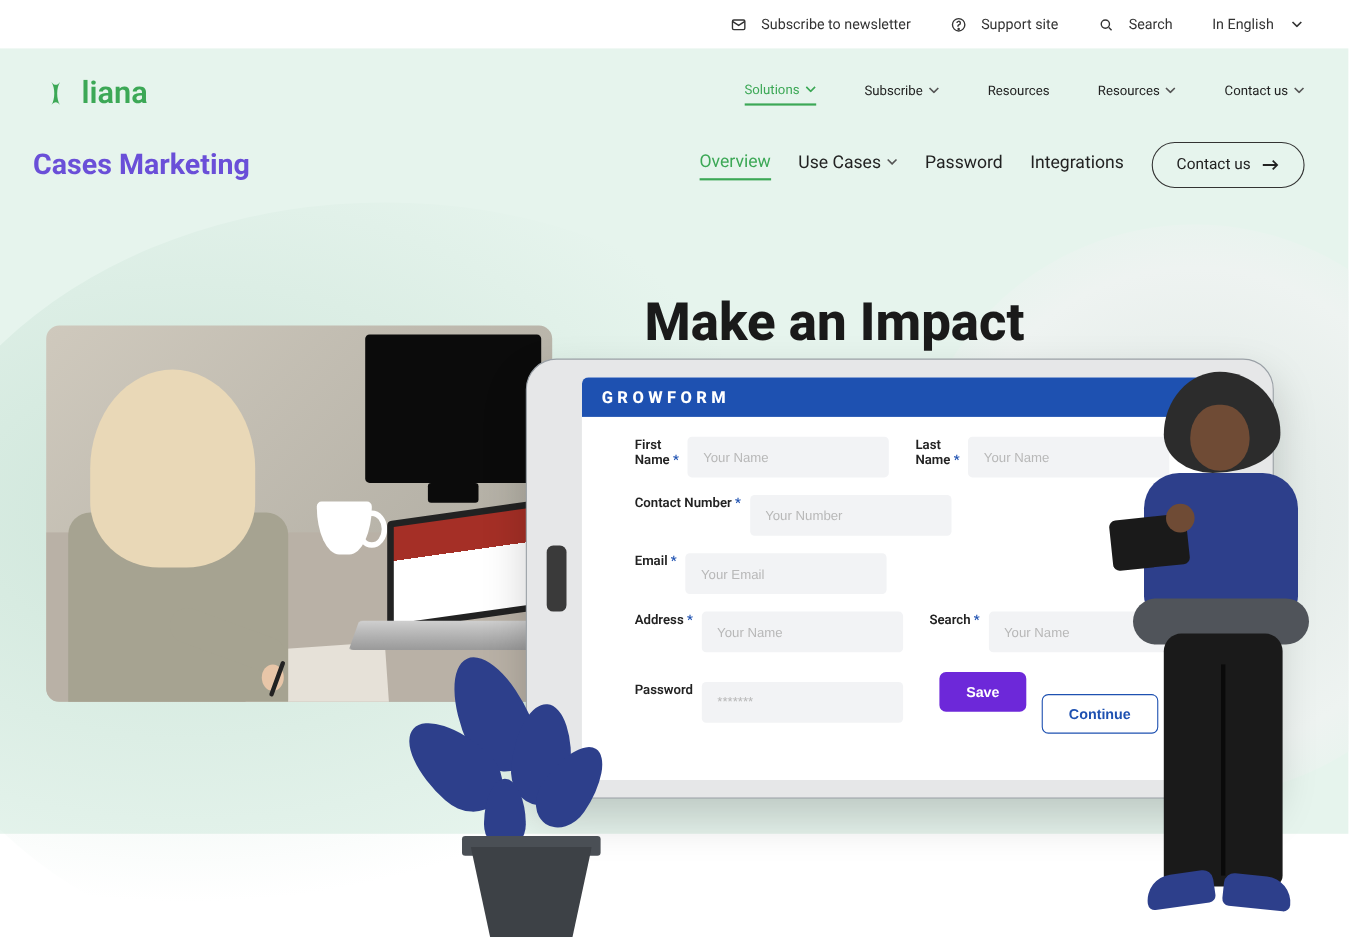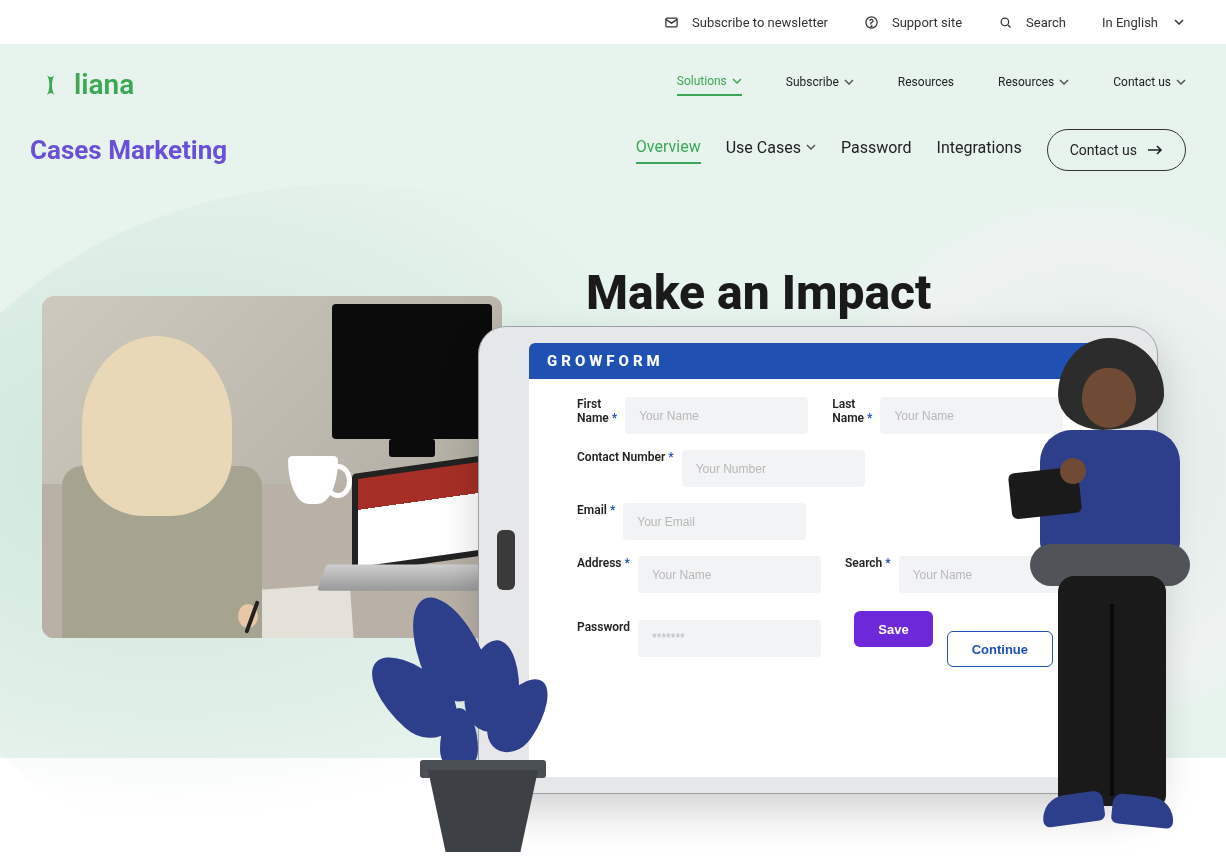--- a/index.html
+++ b/index.html
@@ -50,21 +50,21 @@
 .phone { position:absolute; left:170px; top:208px; width:40px; height:74px; background:#111; border-radius:8px; transform:rotate(12deg); }
 .person { position:absolute; left:-40px; top:40px; width:250px; height:300px; }
 .hair { position:absolute; left:80px; top:0; width:150px; height:180px; background:#e9d8b7; border-radius:60% 60% 50% 50%/60% 60% 40% 40%; }
 .body { position:absolute; left:60px; top:130px; width:200px; height:190px; background:#a6a391; border-radius:20px; }
 .arm { position:absolute; left:150px; top:230px; width:110px; height:32px; background:#a6a391; border-radius:16px; transform:rotate(20deg); }
 .hand { position:absolute; left:236px; top:268px; width:20px; height:24px; background:#e8c6a8; border-radius:50%; }
 .pen { position:absolute; left:248px; top:264px; width:4px; height:34px; background:#222; border-radius:2px; transform:rotate(20deg); }
 .notebook { position:absolute; left:180px; top:292px; width:130px; height:60px; background:#e6e1d8; border-radius:4px; transform:rotate(-4deg); }
 
 
-.tablet { position:absolute; left:478px; top:282px; width:680px; height:468px; background:#e6e7e8; border-radius:28px; box-shadow:0 18px 40px rgba(0,0,0,.18); z-index:3; border:1px solid #9aa0a6; }
+.tablet { position:absolute; left:478px; top:282px; width:680px; height:400px; background:#e6e7e8; border-radius:28px; box-shadow:0 18px 40px rgba(0,0,0,.18); z-index:3; border:1px solid #9aa0a6; }
 .tablet-inner { position:absolute; left:50px; right:64px; top:16px; bottom:16px; background:#fff; border-radius:6px; overflow:hidden; }
 .tablet-home { position:absolute; left:18px; top:50%; transform:translateY(-50%); width:18px; height:60px; background:#3a3a3a; border-radius:6px; }
 .form-header { height:36px; background:#1e51b1; color:#fff; display:flex; align-items:center; padding:0 18px; font-weight:800; letter-spacing:4px; font-size:15px; }
 .form-body { padding:18px 40px 20px 48px; }
 .row { display:flex; gap:24px; margin-bottom:16px; }
 .field { flex:1; display:flex; flex-direction:row; gap:8px; }
 .label { font-size:12px; color:#222; font-weight:600; }
 .req { color:#1e51b1; margin-left:3px; }
 .input { height:37px; background:#f2f3f5; border:none; border-radius:4px; padding:0 14px; font-size:12px; color:#777; }
 .input::placeholder { color:#b8b8b8; }

